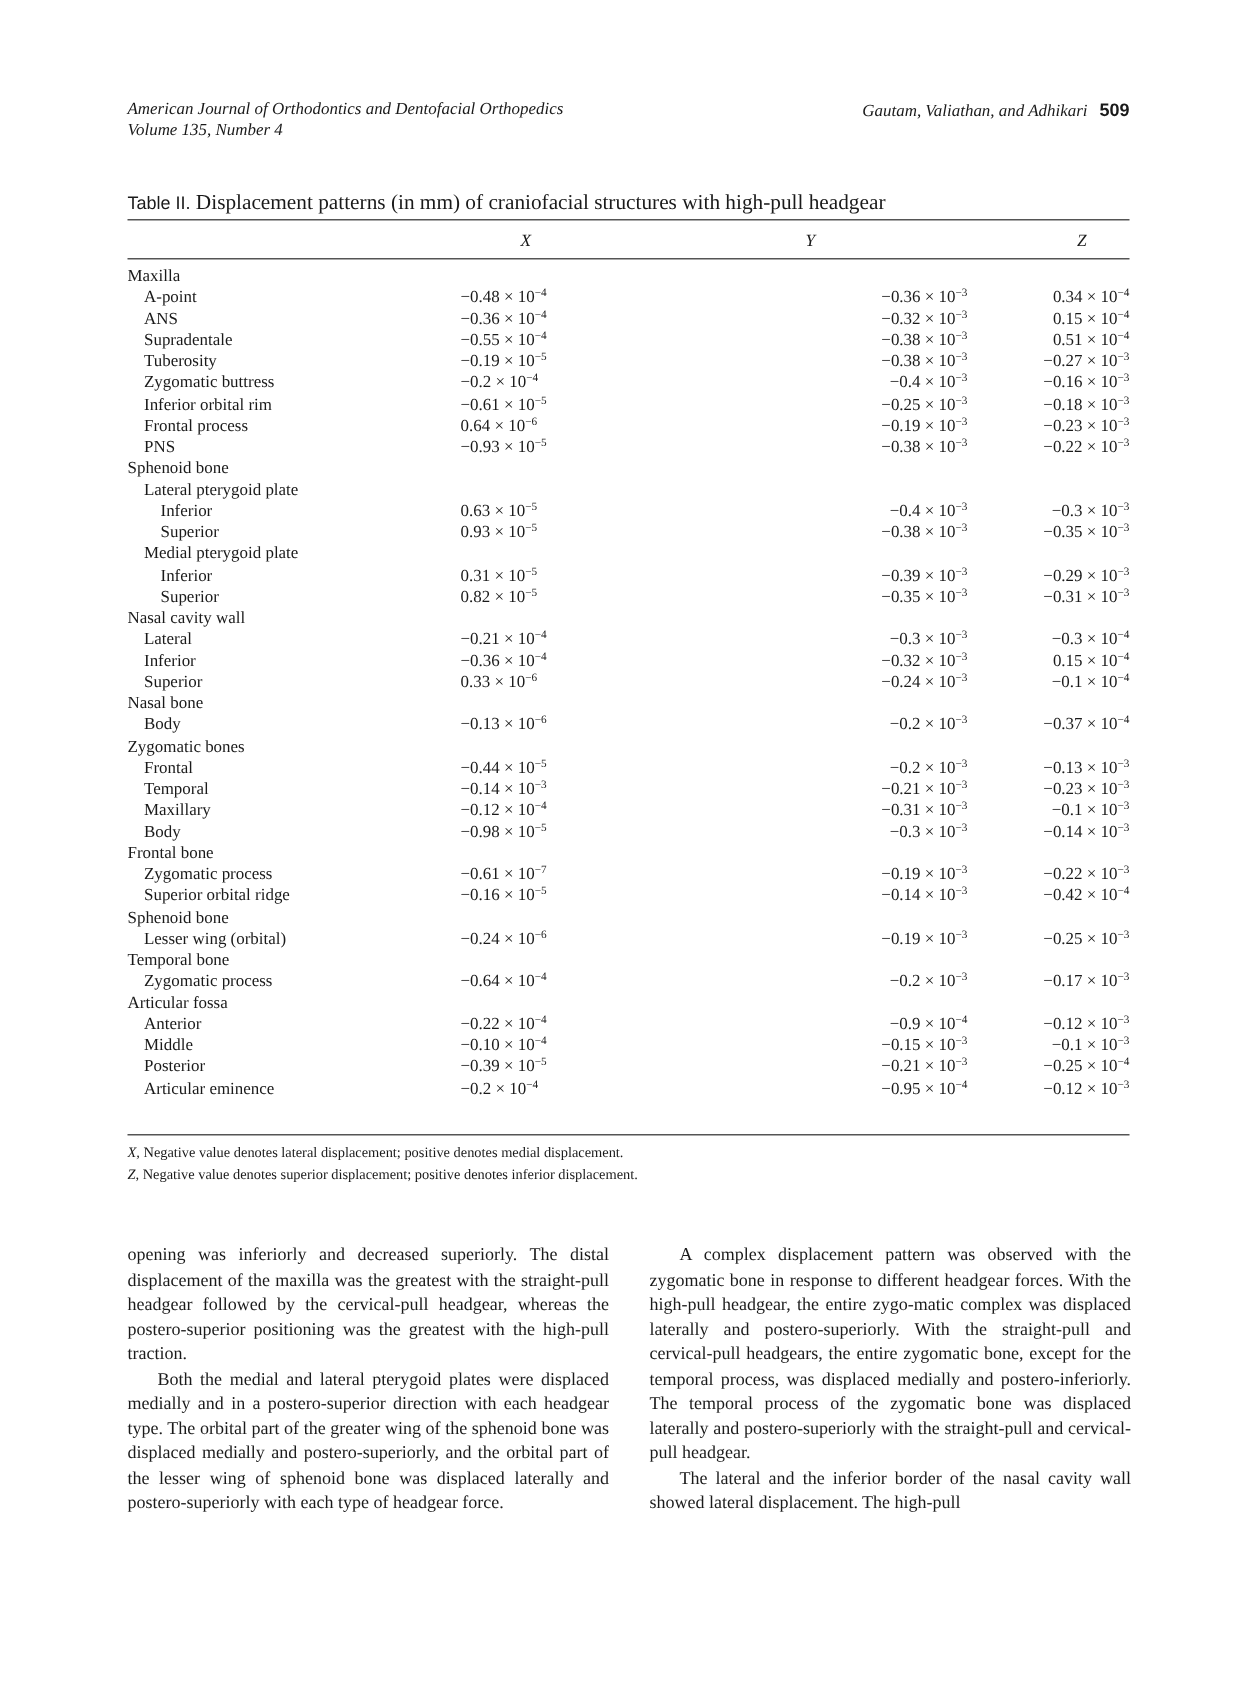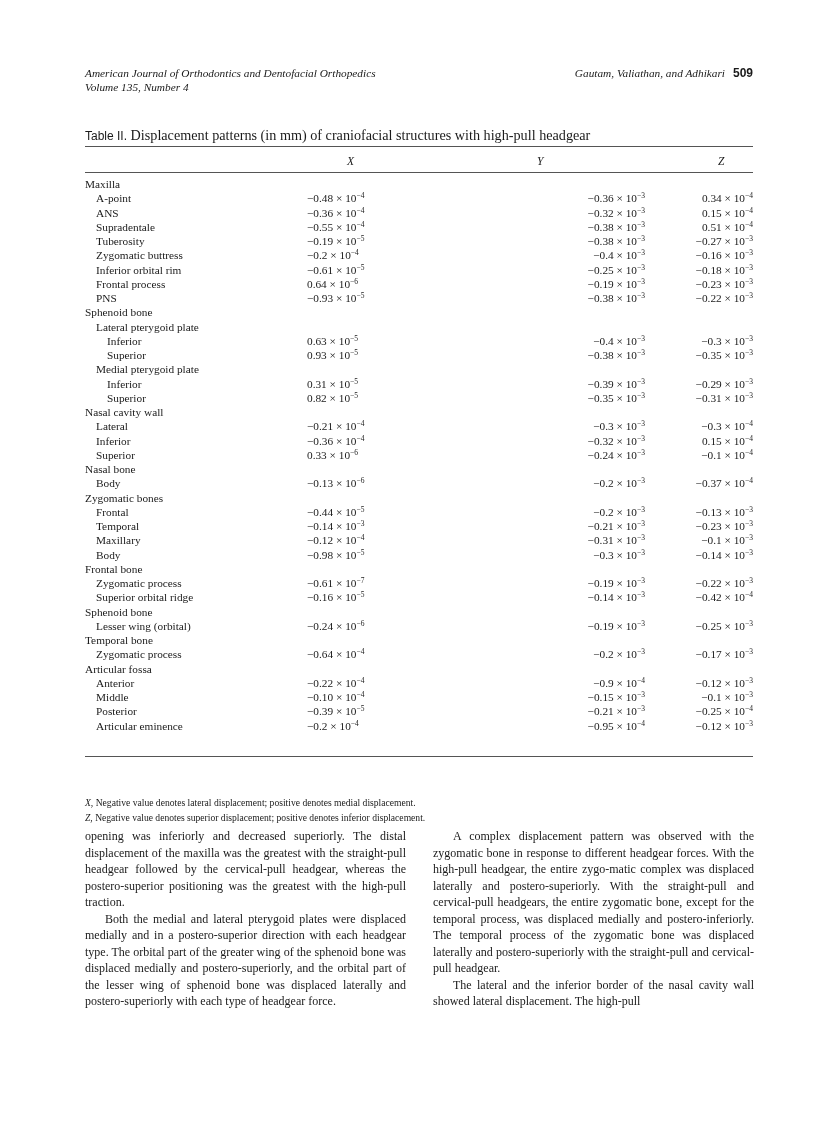--- a/index.html
+++ b/index.html
@@ -17,21 +17,21 @@
   .col-head { position: absolute; top: 155px; font-style: italic; font-size: 11.5px; }
   table.data { position: absolute; left: 85px; top: 177px; width: 668px; border-collapse: collapse; font-size: 11.3px; }
   table.data td { padding: 0; height: 14.25px; line-height: 14.25px; white-space: nowrap; }
   td.label { width: 200px; }
   td.x { width: 133px; text-align: left; }
   td.y { width: 205px; text-align: right; }
   td.z { text-align: right; }
   .ind1 { padding-left: 11px !important; }
   .ind2 { padding-left: 22px !important; }
   .val sup { font-size: 7.5px; vertical-align: 4px; line-height: 0; }
-  .footnotes { position: absolute; left: 85px; top: 796px; font-size: 9.6px; line-height: 14.5px; }
+  .footnotes { position: absolute; left: 85px; top: 762px; font-size: 9.6px; line-height: 14.5px; }
   .footnotes i { font-style: italic; }
   .body-col { position: absolute; top: 828px; width: 321px; font-size: 12px; line-height: 16.5px; text-align: justify; }
   .body-col.left { left: 85px; }
   .body-col.right { left: 433px; }
   .body-col p { margin: 0; }
   .body-col p.indent { text-indent: 20px; }
 </style>
 </head>
 <body>
 

